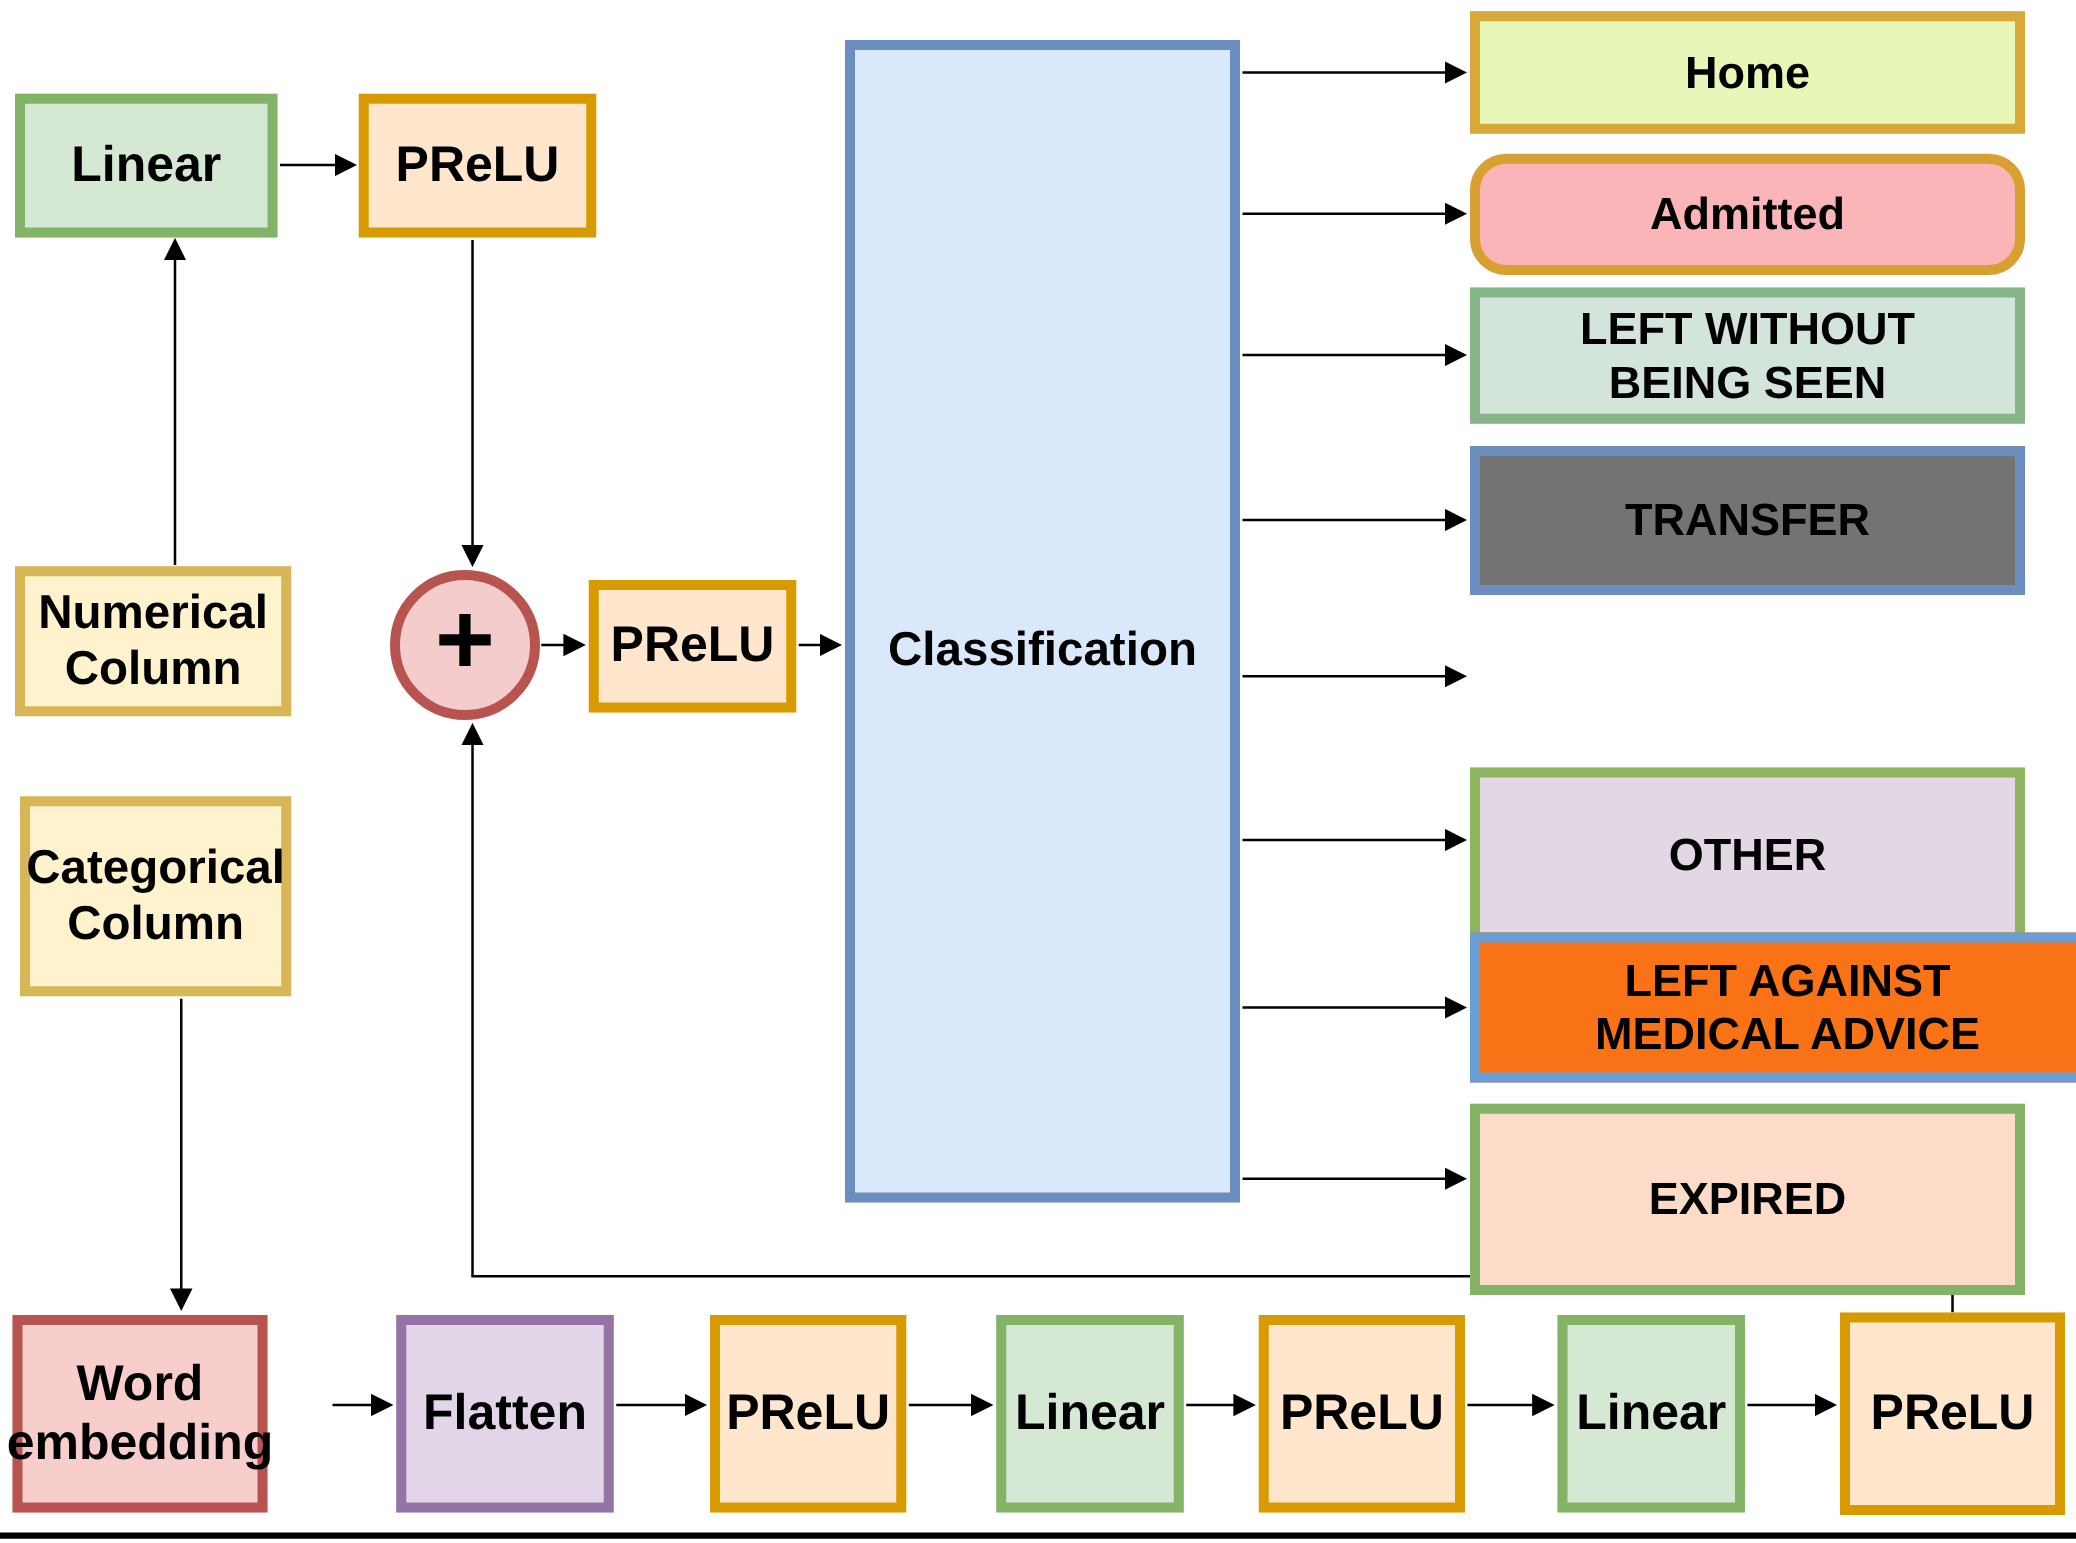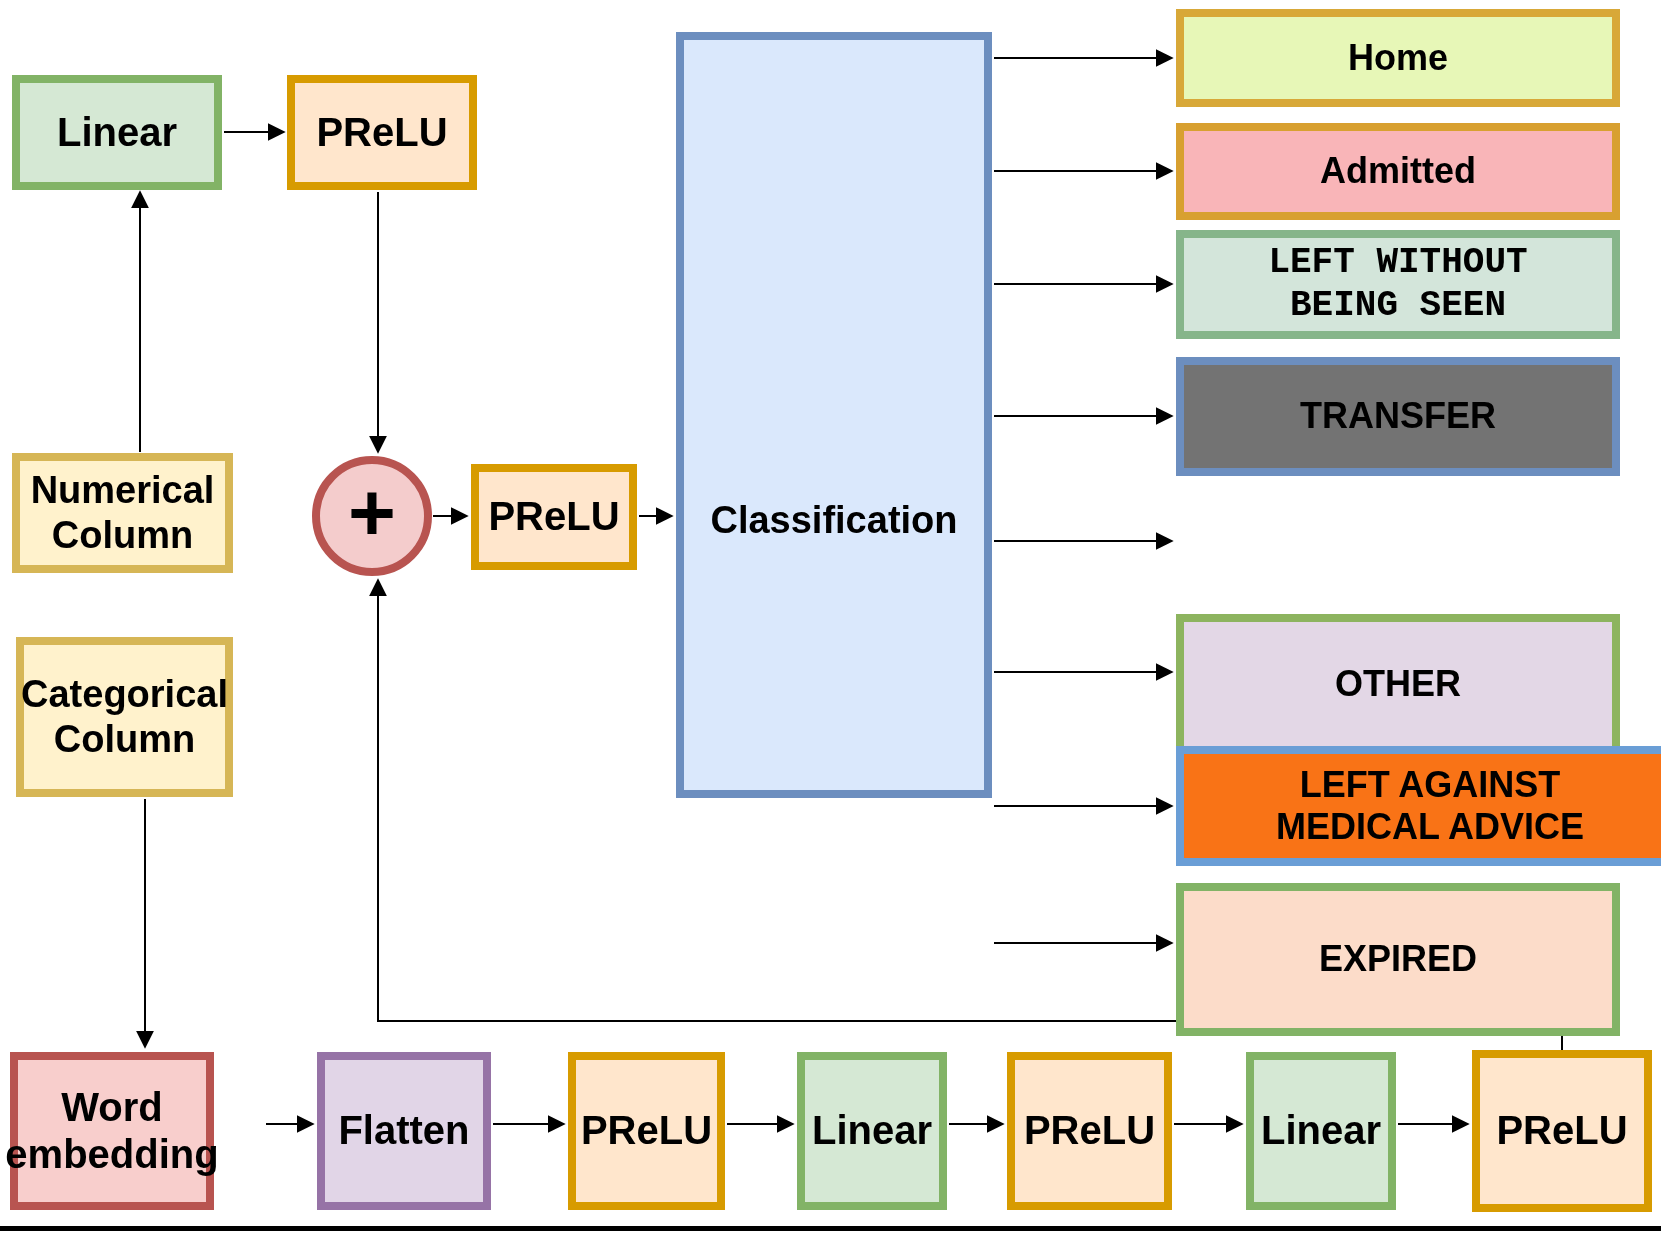--- a/index.html
+++ b/index.html
@@ -83,33 +83,33 @@
   </div>
 
   <div class="node circle" style="left: 312px; top: 456px; width: 120px; height: 120px; background-color: rgb(244, 204, 204); border-color: rgb(184, 84, 80);">
     <span class="plus-label">+</span>
   </div>
 
   <div class="node fs40" style="left: 471px; top: 464px; width: 166px; height: 106px; background-color: rgb(255, 230, 204); border-color: rgb(215, 155, 0);">
     <span>PReLU</span>
   </div>
 
-  <div class="node fs38" style="left: 676px; top: 32px; width: 316px; height: 766px; align-items: flex-start; background-color: rgb(218, 232, 252); border-color: rgb(108, 142, 191);">
+  <div class="node fs38" style="left: 676px; top: 32px; width: 316px; height: 930px; align-items: flex-start; background-color: rgb(218, 232, 252); border-color: rgb(108, 142, 191);">
     <span class="classification-label" style="margin-top:432px;">Classification</span>
   </div>
 
   <div class="node fs36" style="left: 1176px; top: 9px; width: 444px; height: 98px; background-color: rgb(231, 247, 183); border-color: rgb(216, 168, 56);">
     <span>Home</span>
   </div>
 
-  <div class="node fs36" style="left: 1176px; top: 123px; width: 444px; height: 97px; background-color: rgb(249, 181, 184); border-color: rgb(216, 160, 48);">
+  <div class="node fs36" style="left: 1176px; top: 123px; width: 444px; height: 97px; background-color: rgb(249, 181, 184); border-color: rgb(216, 160, 48); border-radius: 29px;">
     <span>Admitted</span>
   </div>
 
-  <div class="node fs36" style="left: 1176px; top: 230px; width: 444px; height: 109px; background-color: rgb(211, 229, 218); border-color: rgb(134, 181, 138); font-family: Liberation Mono, monospace;">
+  <div class="node fs36" style="left: 1176px; top: 230px; width: 444px; height: 109px; background-color: rgb(211, 229, 218); border-color: rgb(134, 181, 138);">
     <span style="max-width:330px;">LEFT WITHOUT BEING SEEN</span>
   </div>
 
   <div class="node fs36" style="left: 1176px; top: 357px; width: 444px; height: 119px; background-color: #737373; border-color: rgb(108, 142, 191);">
     <span>TRANSFER</span>
   </div>
 
 
   <div class="node fs36" style="left: 1176px; top: 614px; width: 444px; height: 140px; background-color: rgb(227, 215, 230); border-color: rgb(141, 180, 95);">
     <span>OTHER</span>

